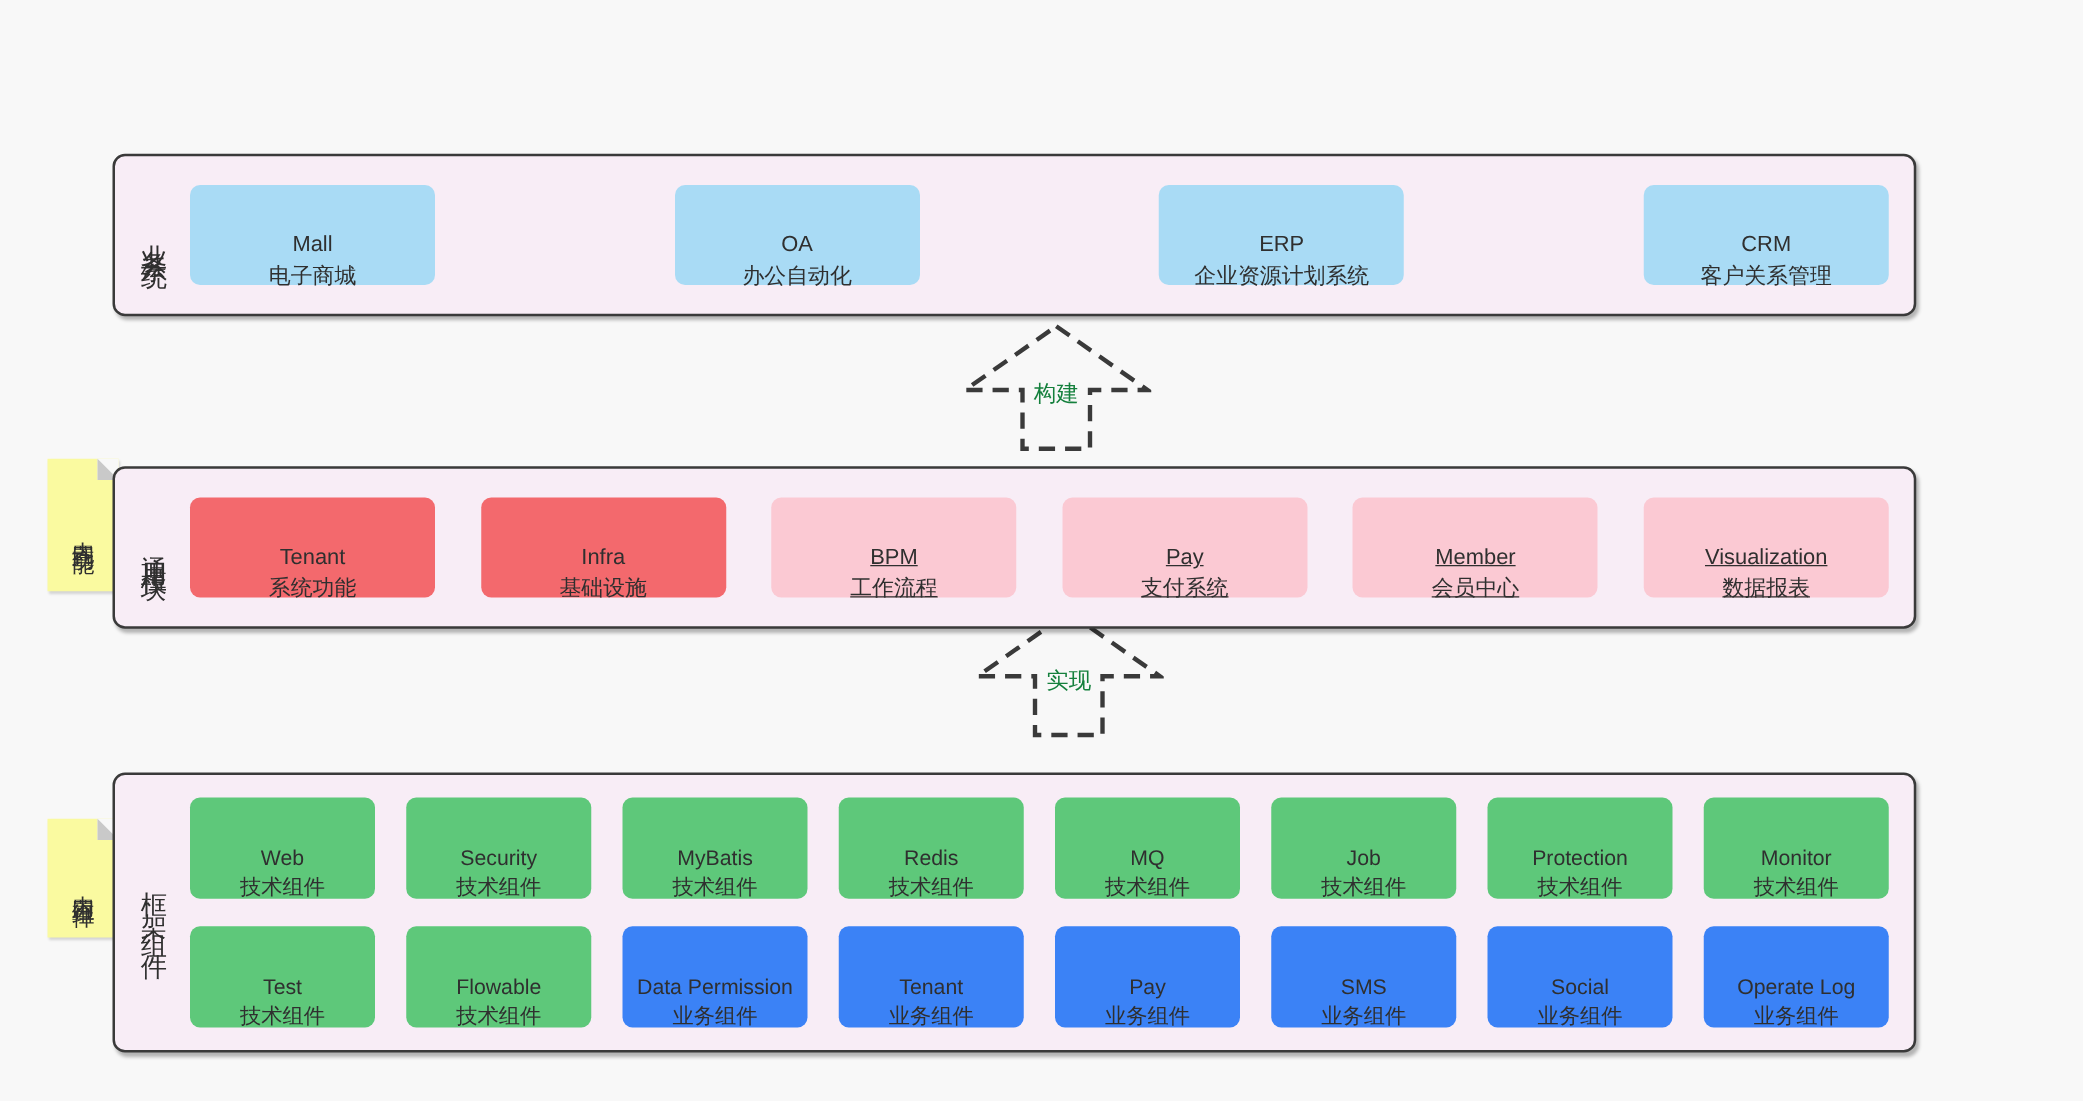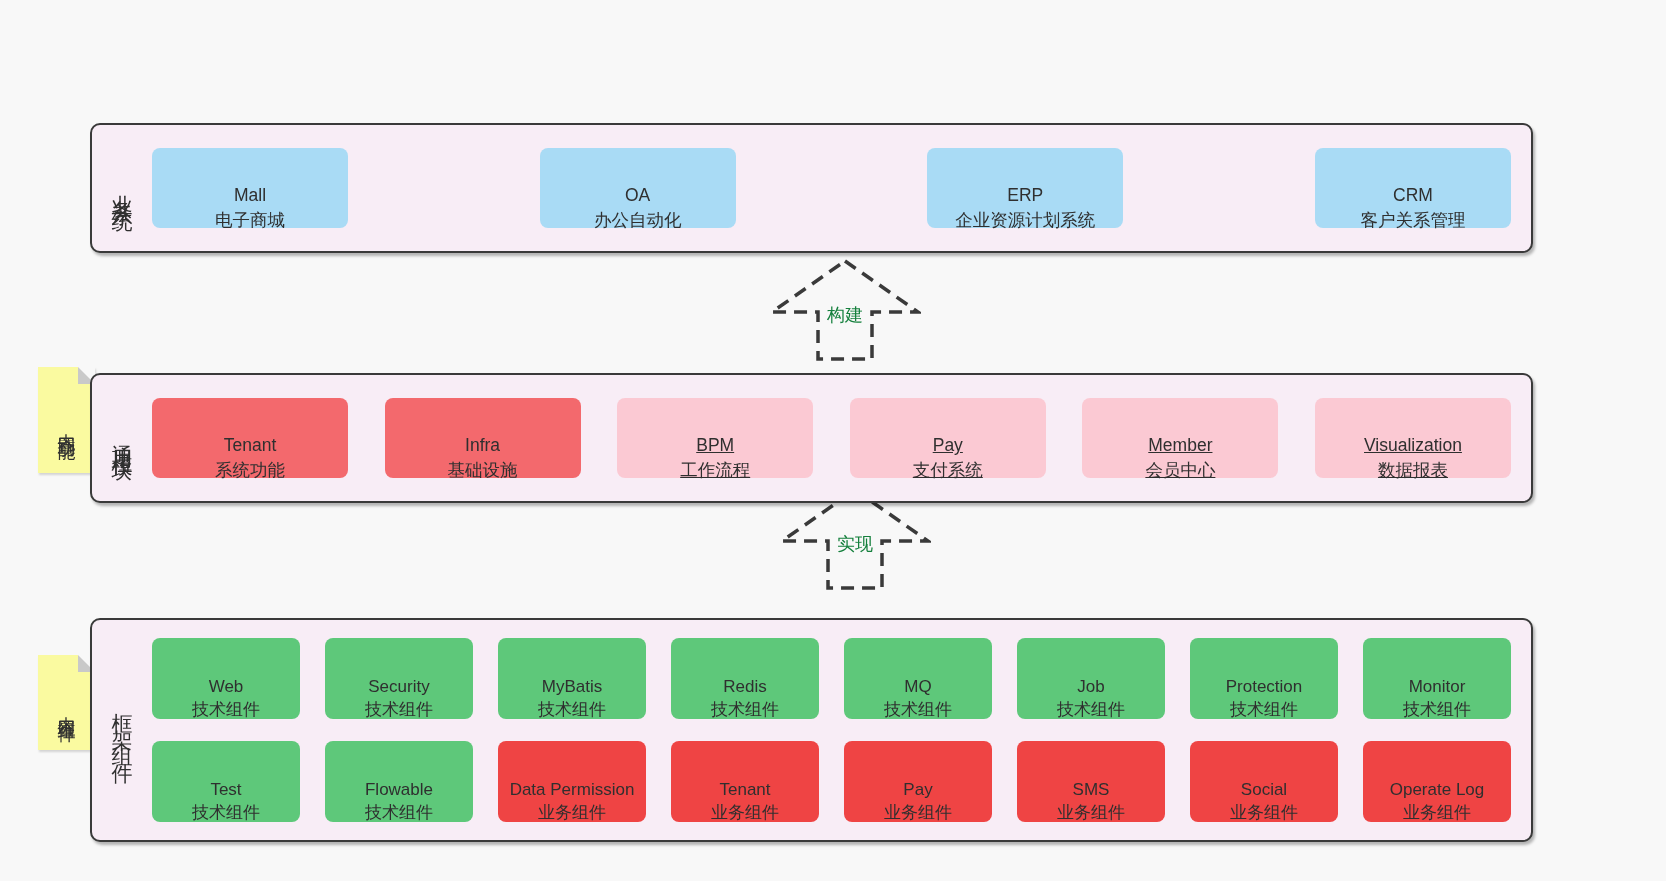--- a/index.html
+++ b/index.html
@@ -39,21 +39,21 @@
     display:flex; flex-direction:column; align-items:center; justify-content:center;
     border-radius:8px; text-align:center; line-height:1.42; font-size:17.5px; color:#2f2f2f;
   }
   .box .t { white-space:pre-line;margin-top:40px; }
   .row6 .box { width:196px; height:80px; }
   .row8 .box { width:148px; height:81px; font-size:17px; line-height:1.35; padding:0 0; }
   .blue        { background:#a9dbf5; }
   .red         { background:#f3696d; }
   .pink        { background:#fbc9d3;text-decoration:underline; }
   .green       { background:#5ec87a; }
-  .green-light { background:#ef4444; }
+  .green-light { background:#3b82f6; }
 
   
   .note {
     position:absolute; left:38px; width:57px; background:#fafaa0;
     box-shadow:1px 2px 2px rgba(0,0,0,.15); z-index:0;
     display:flex; align-items:center; justify-content:center;
   }
   .note-modules    { top:367px; height:106px; }
   .note-components { top:655px; height:95px;  }
   .note .fold {

